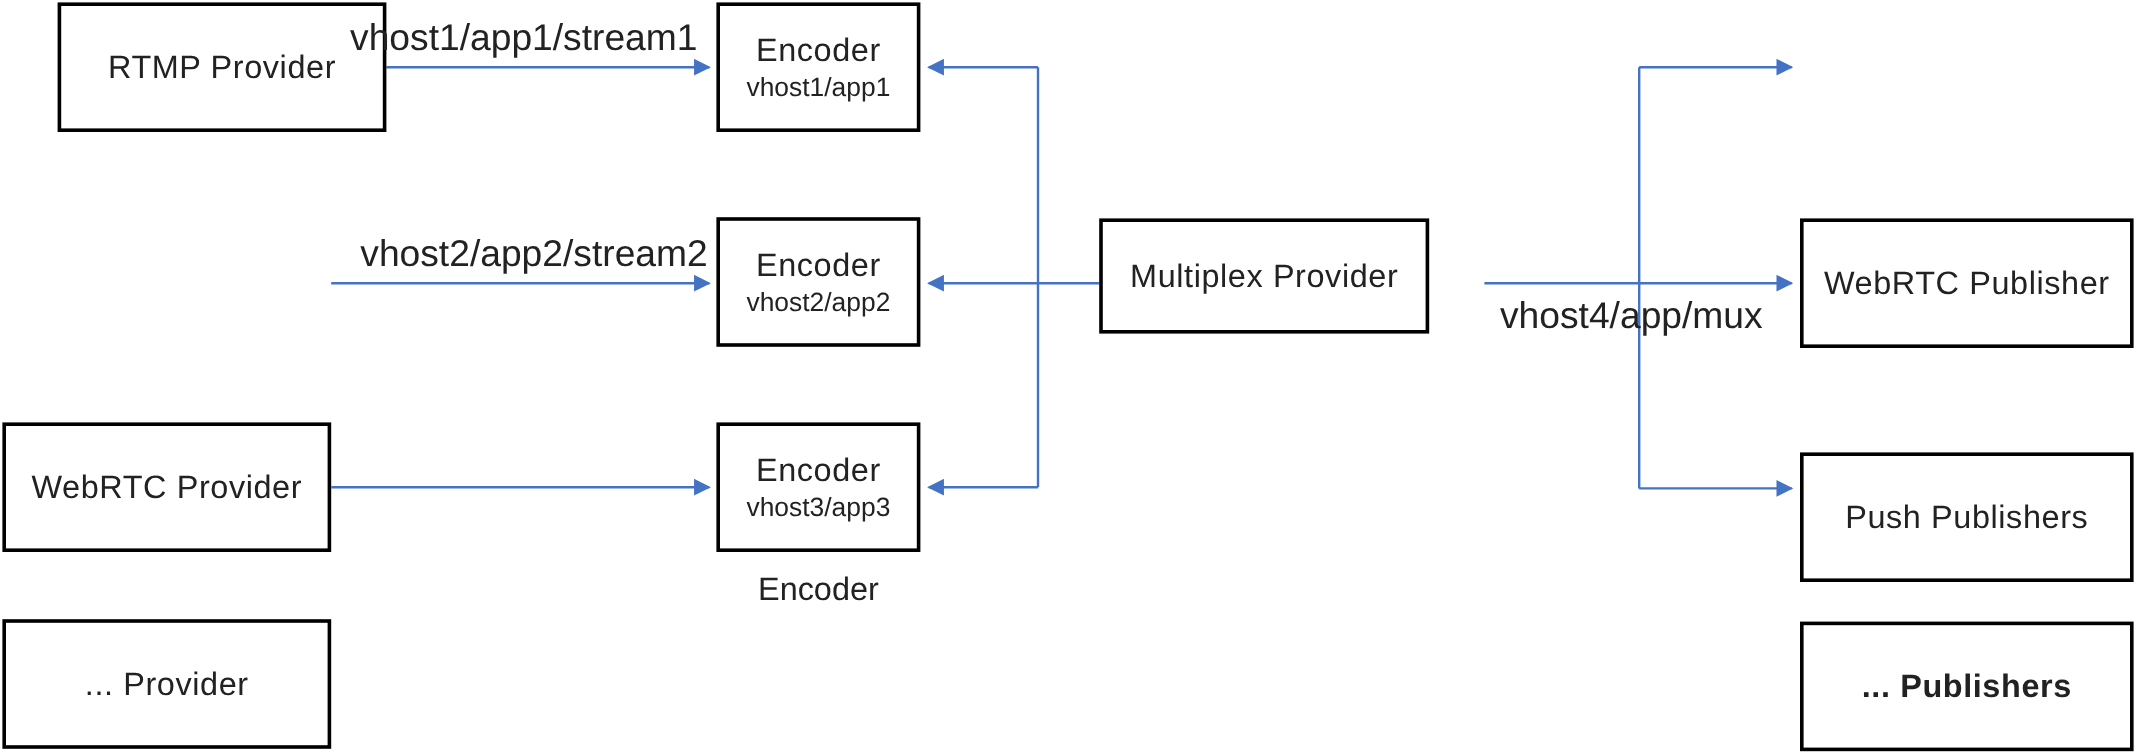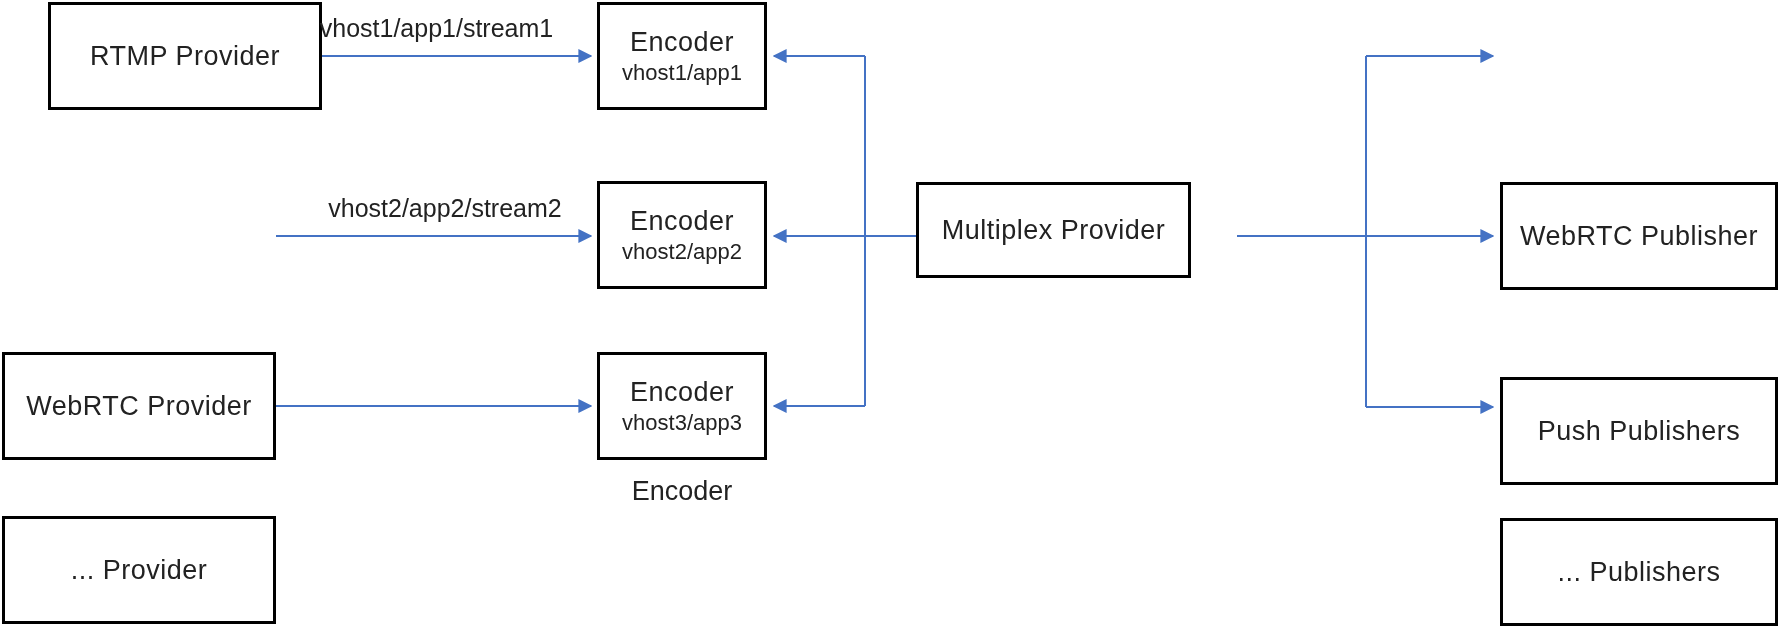--- a/index.html
+++ b/index.html
@@ -32,24 +32,24 @@
     position:absolute; left:597px; top:476px; width:170px; text-align:center;
     font-size:27px;
   }
   
   .multiplex { left:916px; top:182px; width:275px; height:96px; }
   
   .publisher { left:1500px; width:278px; height:108px; }
   #pub-0 { top:2px; }
   #pub-1 { top:182px; }
   #pub-2 { top:353px;margin-top:24px; }
-  #pub-3 { top:518px; }
+  #pub-3 { top:518px;font-weight:bold; }
   
   .edge-label {
-    position:absolute; font-size:25px; text-align:center; white-space:nowrap;
+    position:absolute; font-size:31px; text-align:center; white-space:nowrap;
   }
   #stream-label-0 { left:276px; width:321px; top:14px; }
   #stream-label-1 { left:276px; width:338px; top:194px; }
   #stream-label-2 { left:276px; width:321px; top:364px; }
   #mux-label { left:1250px; width:216px; top:245px; }
   
   svg.connectors { position:absolute; left:0; top:0; width:1782px; height:628px; pointer-events:none; }
   .flow-line { stroke:var(--arrow-color); stroke-width:2; fill:none; }
   .arrowhead-shape { fill:var(--arrow-color); }
 </style>
@@ -113,14 +113,15 @@
   </div>
   <div class="node publisher" id="pub-2">
     <div class="title">Push Publishers</div>
   </div>
   <div class="node publisher" id="pub-3">
     <div class="title">... Publishers</div>
   </div>
 
   <div class="edge-label" id="stream-label-0">vhost1/app1/stream1</div>
   <div class="edge-label" id="stream-label-1">vhost2/app2/stream2</div>
+  <div class="edge-label" id="mux-label">vhost4/app/mux</div>
 
 </div>
 
 </body></html>

